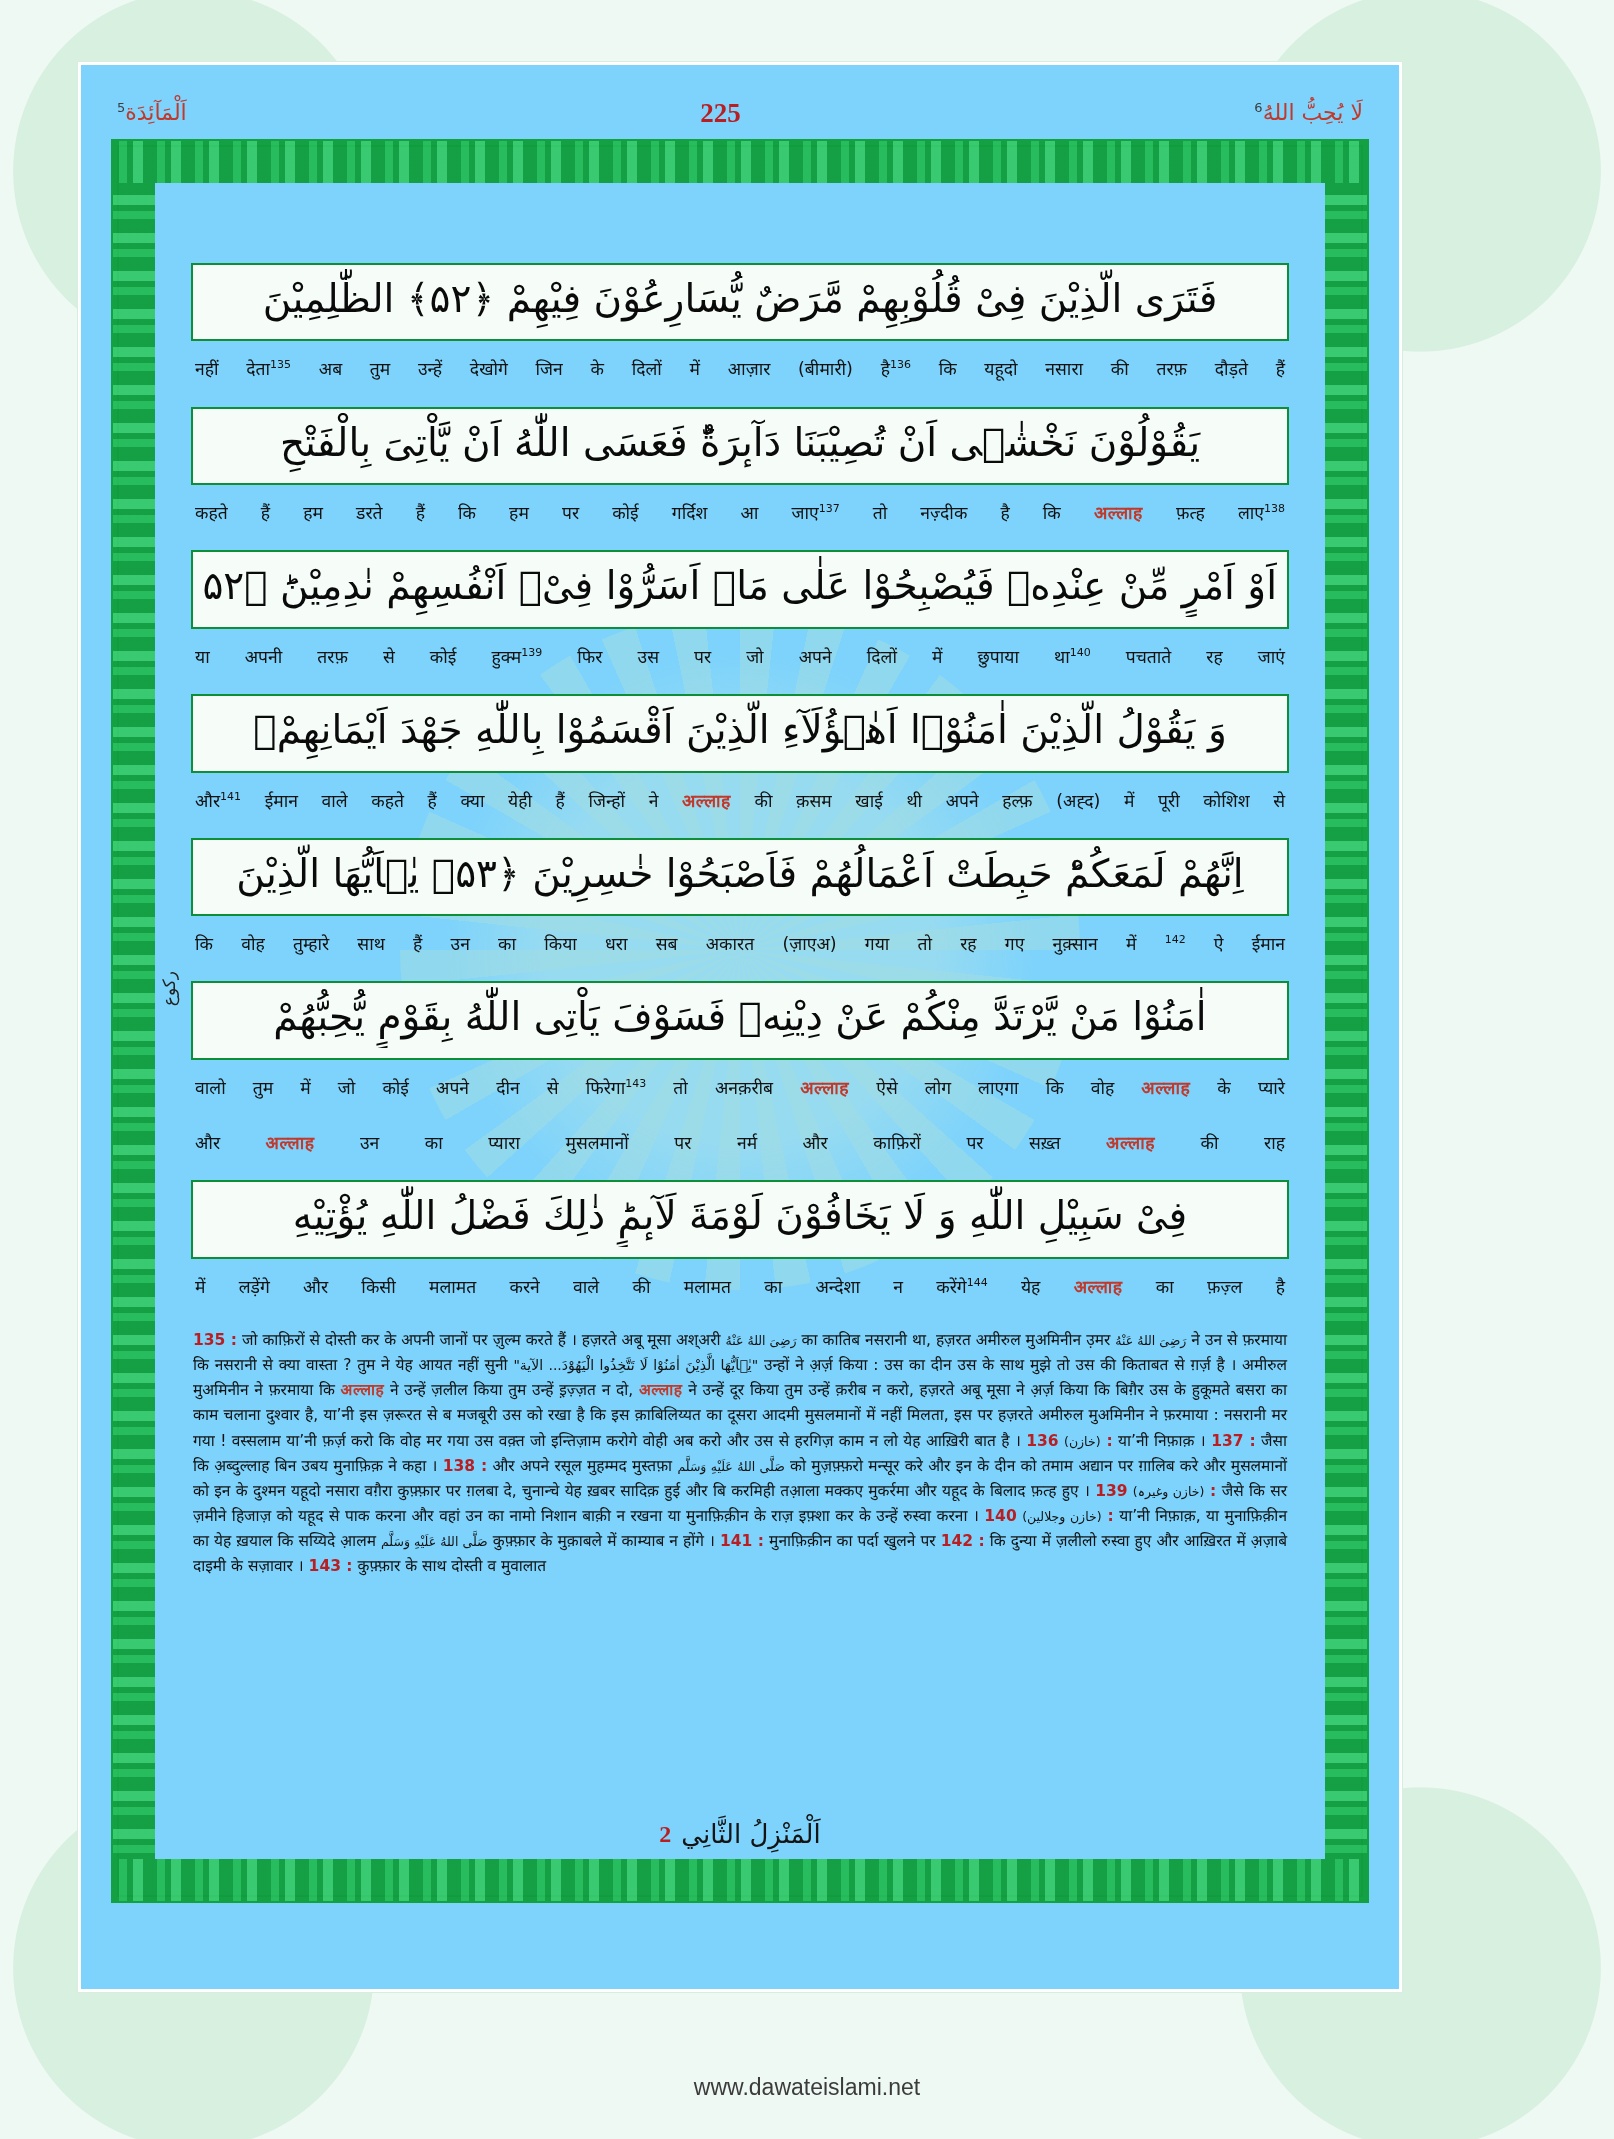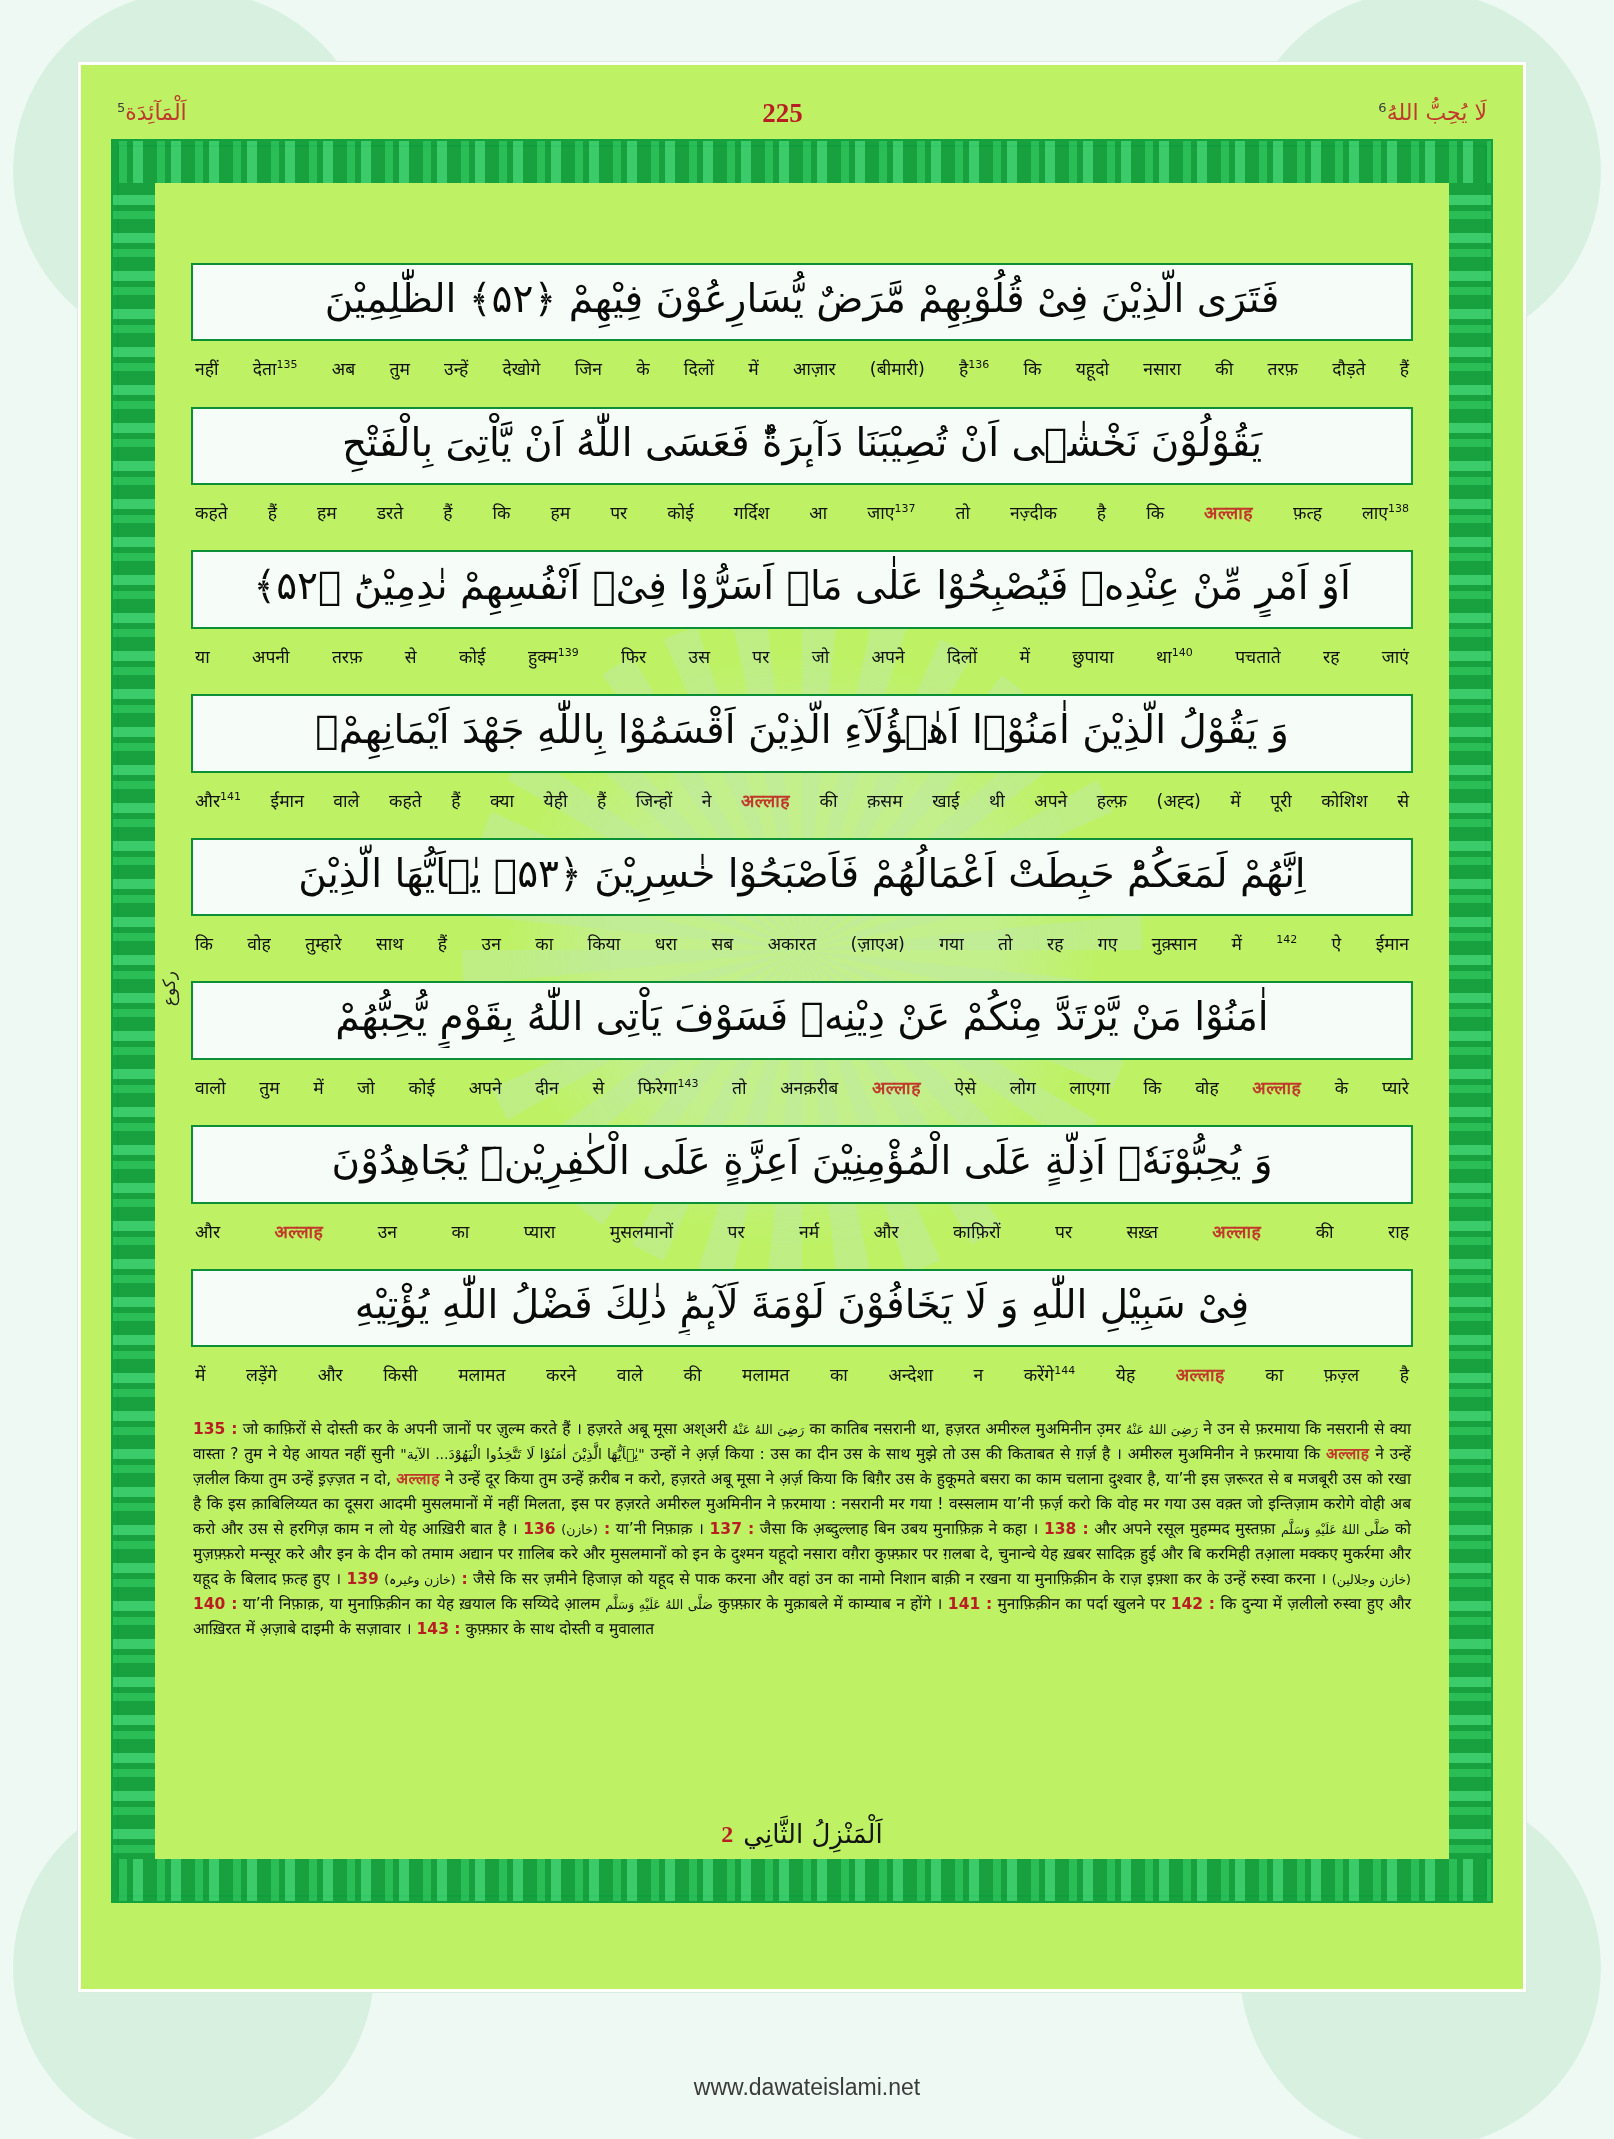--- a/index.html
+++ b/index.html
@@ -27,23 +27,23 @@
       radial-gradient(circle at 88% 8%, #d7f0e0 0 180px, rgba(215,240,224,0) 181px),
       radial-gradient(circle at 12% 92%, #d7f0e0 0 180px, rgba(215,240,224,0) 181px),
       radial-gradient(circle at 88% 92%, #d7f0e0 0 180px, rgba(215,240,224,0) 181px),
       radial-gradient(circle at 50% 50%, #e2f5ea 0 420px, rgba(226,245,234,0) 421px),
       #eef9f3;
   }
   .sheet {
     position: absolute;
     left: 78px;
     top: 62px;
-    width: 1448px;
+    width: 1324px;
     height: 1930px;
-    background: #bef264;
+    background: #7dd3fc;
     border: 3px solid #ffffff;
     box-shadow: 0 0 0 1px #d8ece0;
     box-sizing: border-box;
   }
   
   .watermark {
     position: absolute;
     left: 50%;
     top: 46%;
     width: 680px;
@@ -295,23 +295,20 @@
             </div>
             <div class="trans"><span>और</span><span class="sup">141</span><span> ईमान वाले कहते हैं क्या येही हैं जिन्हों ने </span><span class="allah">अल्लाह</span><span> की क़सम खाई थी अपने हल्फ़ (अह्द) में पूरी कोशिश से</span></div>
             <div class="ayah-box">
               <div class="ayah">اِنَّهُمْ لَمَعَكُمْؕ حَبِطَتْ اَعْمَالُهُمْ فَاَصْبَحُوْا خٰسِرِیْنَ ﴿۵۳﴾ یٰۤاَیُّهَا الَّذِیْنَ</div>
             </div>
             <div class="trans"><span>कि वोह तुम्हारे साथ हैं    उन का किया धरा सब अकारत (ज़ाएअ) गया तो रह गए नुक़्सान में </span><span class="sup">142</span><span> ऐ ईमान</span></div>
             <div class="ayah-box">
               <div class="ayah">اٰمَنُوْا مَنْ یَّرْتَدَّ مِنْكُمْ عَنْ دِیْنِهٖ فَسَوْفَ یَاْتِی اللّٰهُ بِقَوْمٍ یُّحِبُّهُمْ</div>
             </div>
             <div class="trans"><span>वालो तुम में जो कोई अपने दीन से फिरेगा</span><span class="sup">143</span><span> तो अनक़रीब </span><span class="allah">अल्लाह</span><span> ऐसे लोग लाएगा कि वोह </span><span class="allah">अल्लाह</span><span> के प्यारे</span></div>
-            <div class="ayah-box">
-              <div class="ayah">وَ یُحِبُّوْنَهٗۤ اَذِلَّةٍ عَلَى الْمُؤْمِنِیْنَ اَعِزَّةٍ عَلَى الْكٰفِرِیْنَ٘ یُجَاهِدُوْنَ</div>
-            </div>
             <div class="trans"><span>और </span><span class="allah">अल्लाह</span><span> उन का प्यारा    मुसलमानों पर नर्म और काफ़िरों पर सख़्त    </span><span class="allah">अल्लाह</span><span> की राह</span></div>
             <div class="ayah-box">
               <div class="ayah">فِیْ سَبِیْلِ اللّٰهِ وَ لَا یَخَافُوْنَ لَوْمَةَ لَآىٕمٍؕ ذٰلِكَ فَضْلُ اللّٰهِ یُؤْتِیْهِ</div>
             </div>
             <div class="trans"><span>में लड़ेंगे और किसी मलामत करने वाले की मलामत का अन्देशा न करेंगे</span><span class="sup">144</span><span> येह </span><span class="allah">अल्लाह</span><span> का फ़ज़्ल है</span></div>
           </div>
         <div class="footnotes" id="footnotes"><b class="num">135 :</b> जो काफ़िरों से दोस्ती कर के अपनी जानों पर ज़ुल्म करते हैं । हज़रते अबू मूसा अश्अरी <span class="ar small">رَضِىَ اللهُ عَنْهُ</span> का कातिब नसरानी था, हज़रत अमीरुल मुअमिनीन उ़मर <span class="ar small">رَضِىَ اللهُ عَنْهُ</span> ने उन से फ़रमाया कि नसरानी से क्या वास्ता ? तुम ने येह आयत नहीं सुनी <span class="ar">"یٰۤاَیُّهَا الَّذِیْنَ اٰمَنُوْا لَا تَتَّخِذُوا الْیَهُوْدَ... الآیة"</span> उन्हों ने अ़र्ज़ किया : उस का दीन उस के साथ मुझे तो उस की किताबत से ग़र्ज़ है । अमीरुल मुअमिनीन ने फ़रमाया कि <span class="allah">अल्लाह</span> ने उन्हें ज़लील किया तुम उन्हें इ़ज़्ज़त न दो, <span class="allah">अल्लाह</span> ने उन्हें दूर किया तुम उन्हें क़रीब न करो, हज़रते अबू मूसा ने अ़र्ज़ किया कि बिग़ैर उस के हुकूमते बसरा का काम चलाना दुश्वार है, या’नी इस ज़रूरत से ब मजबूरी उस को रखा है कि इस क़ाबिलिय्यत का दूसरा आदमी मुसलमानों में नहीं मिलता, इस पर हज़रते अमीरुल मुअमिनीन ने फ़रमाया : नसरानी मर गया ! वस्सलाम या’नी फ़र्ज़ करो कि वोह मर गया उस वक़्त जो इन्तिज़ाम करोगे वोही अब करो और उस से हरगिज़ काम न लो येह आख़िरी बात है । <span class="ar small">(خازن)</span> <b class="num">136 :</b> या’नी निफ़ाक़ । <b class="num">137 :</b> जैसा कि अ़ब्दुल्लाह बिन उबय मुनाफ़िक़ ने कहा । <b class="num">138 :</b> और अपने रसूल मुहम्मद मुस्तफ़ा <span class="ar small">صَلَّى اللهُ عَلَيْهِ وَسَلَّم</span> को मुज़फ़्फ़रो मन्सूर करे और इन के दीन को तमाम अद्यान पर ग़ालिब करे और मुसलमानों को इन के दुश्मन यहूदो नसारा वग़ैरा कुफ़्फ़ार पर ग़लबा दे, चुनान्चे येह ख़बर सादिक़ हुई और बि करमिही तआ़ला मक्कए मुकर्रमा और यहूद के बिलाद फ़त्ह हुए । <span class="ar small">(خازن وغیرہ)</span> <b class="num">139 :</b> जैसे कि सर ज़मीने हिजाज़ को यहूद से पाक करना और वहां उन का नामो निशान बाक़ी न रखना या मुनाफ़िक़ीन के राज़ इफ़्शा कर के उन्हें रुस्वा करना । <span class="ar small">(خازن وجلالین)</span> <b class="num">140 :</b> या’नी निफ़ाक़, या मुनाफ़िक़ीन का येह ख़याल कि सय्यिदे आ़लम <span class="ar small">صَلَّى اللهُ عَلَيْهِ وَسَلَّم</span> कुफ़्फ़ार के मुक़ाबले में काम्याब न होंगे । <b class="num">141 :</b> मुनाफ़िक़ीन का पर्दा खुलने पर <b class="num">142 :</b> कि दुन्या में ज़लीलो रुस्वा हुए और आख़िरत में अ़ज़ाबे दाइमी के सज़ावार । <b class="num">143 :</b> कुफ़्फ़ार के साथ दोस्ती व मुवालात</div>
       </div>
 
       <div class="manzil">

